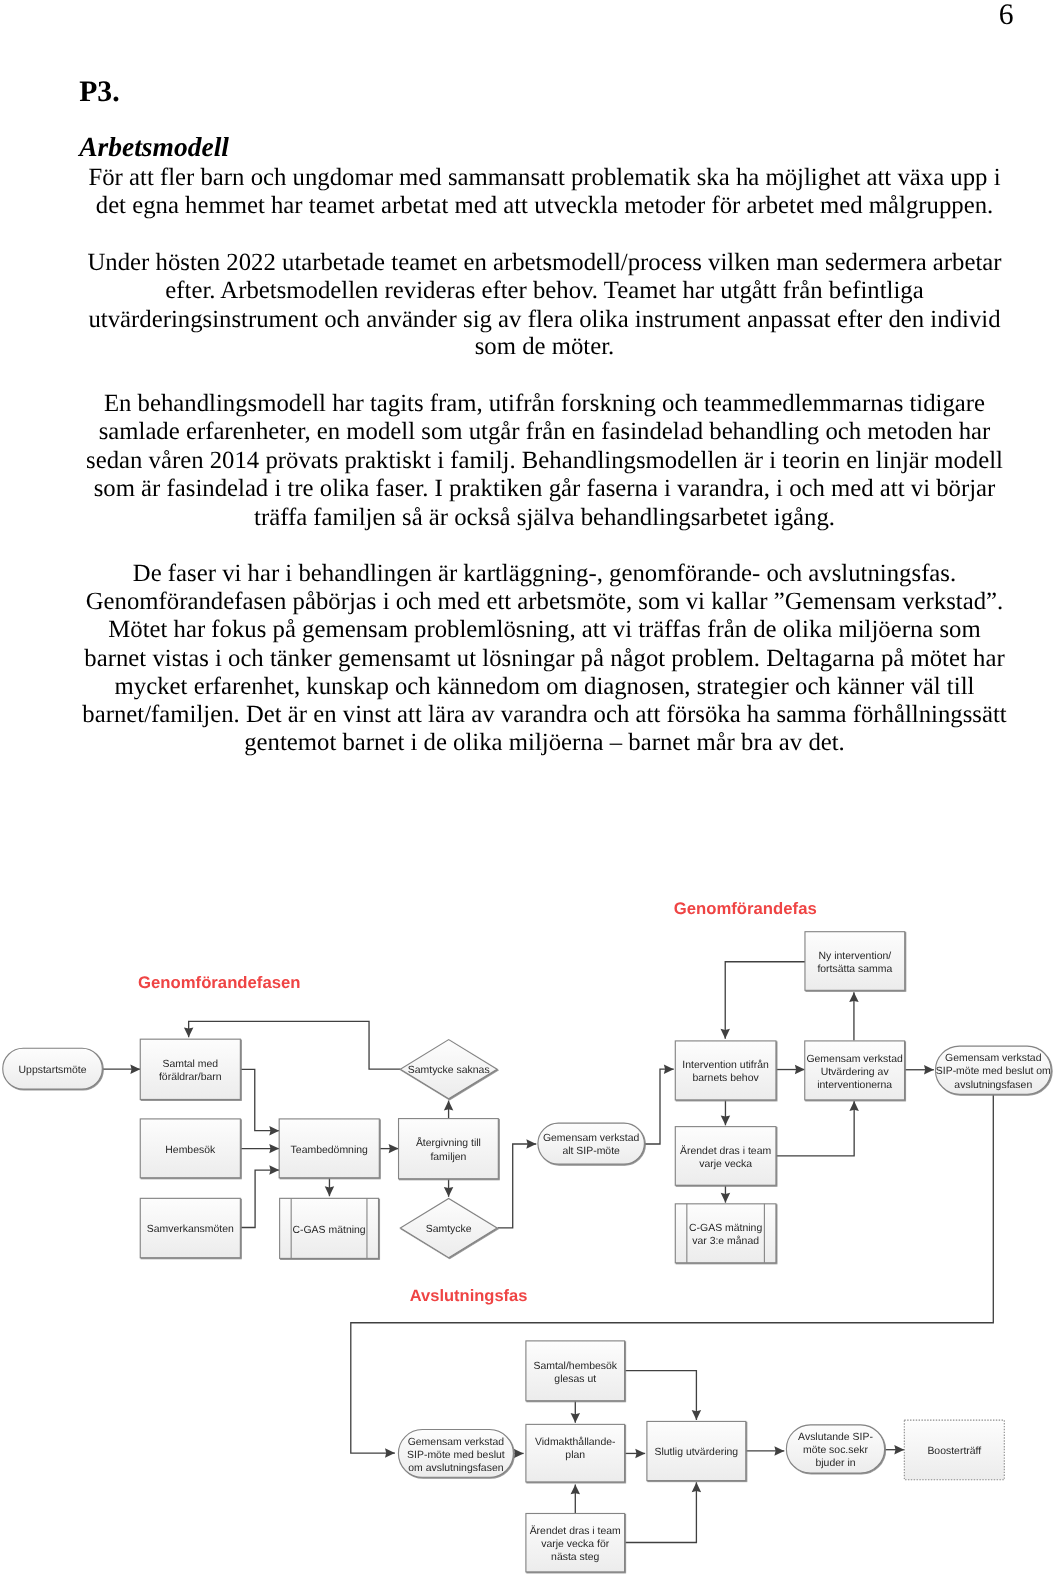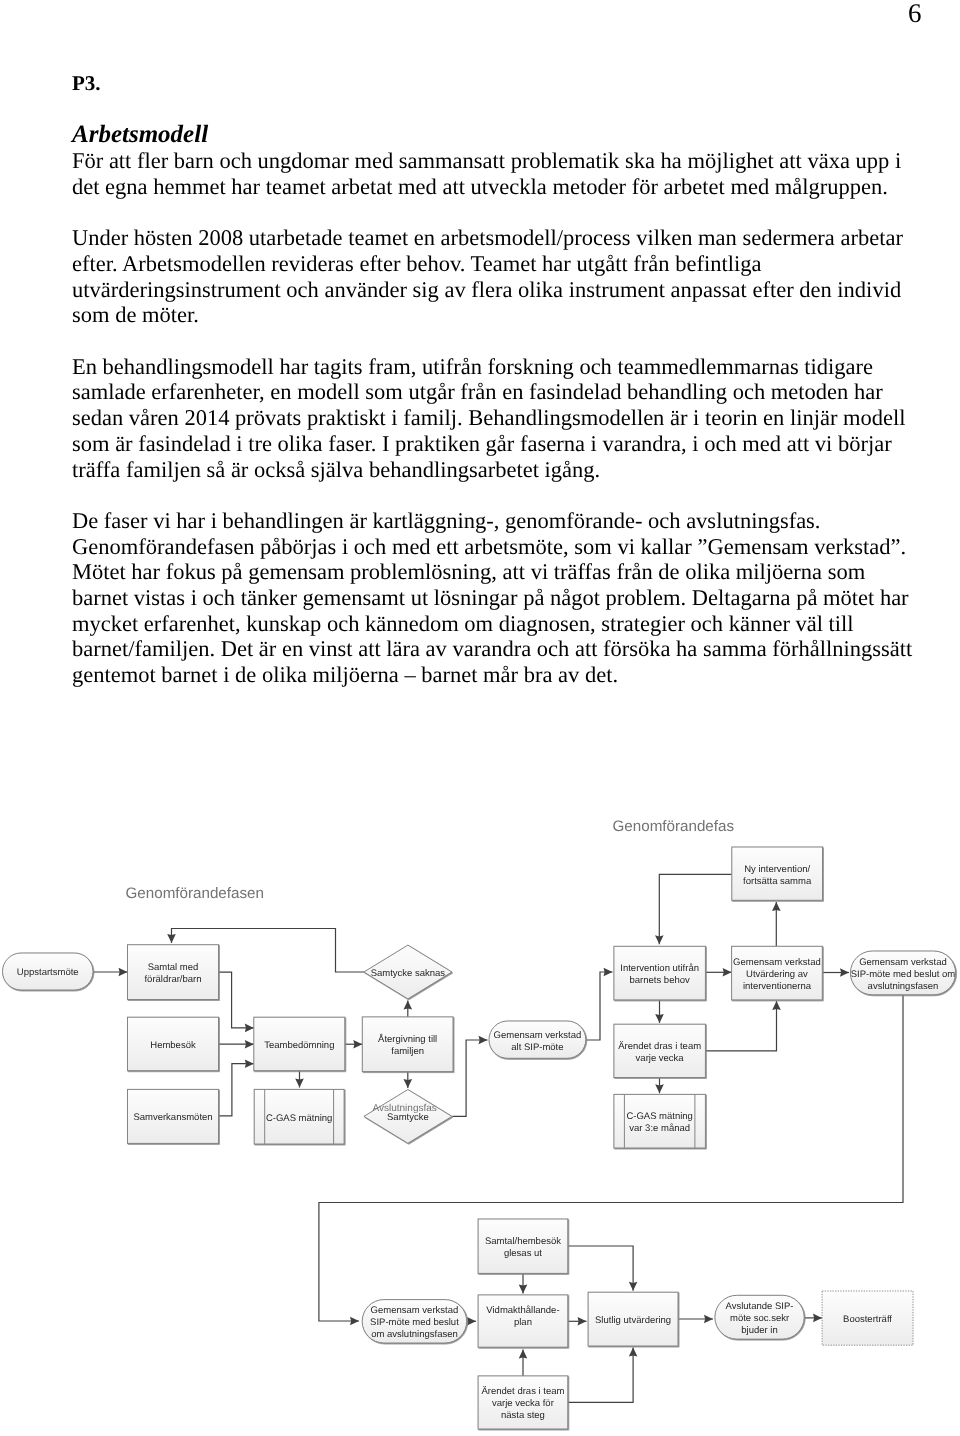--- a/index.html
+++ b/index.html
@@ -3,43 +3,43 @@
 <meta charset="utf-8">
 <title>Arbetsmodell</title>
 <style>
   html,body{margin:0;padding:0;}
   *{-webkit-font-smoothing:antialiased;text-rendering:geometricPrecision;}
   body{width:960px;height:1436px;background:#ffffff;overflow:hidden;
        font-family:"Liberation Serif",serif;color:#000;}
   .page{position:relative;width:960px;height:1436px;}
   .pageno{position:absolute;left:908px;top:0px;font-size:27px;line-height:27px;}
   .doc{position:absolute;left:72px;top:71px;width:846px;}
-  h1.p3{font-size:21px;font-weight:bold;margin:0;line-height:25.7px;}
+  h1.p3{font-size:27px;font-weight:bold;margin:0;line-height:25.7px;}
   .spacer{height:25.7px;}
   .sub{font-size:25px;font-weight:bold;font-style:italic;margin:0;line-height:25.7px;}
-  p.body{font-size:22.5px;line-height:25.7px;margin:0 0 25.7px 0;text-align:left;}
+  p.body{font-size:22.5px;line-height:25.7px;margin:0 0 25.7px 0;text-align:center;}
   .fig{position:absolute;left:0;top:0px;width:960px;height:1436px;}
   .fig svg{position:absolute;left:0;top:800px;}
   .phase-title{position:absolute;font-family:"Liberation Sans",sans-serif;
-      font-weight:normal;color:#737373;white-space:nowrap;}
+      font-weight:bold;color:#ef4444;white-space:nowrap;}
   .pt-k{left:125.5px;top:886px;font-size:15.2px;line-height:15.2px;}
   .pt-g{left:612.5px;top:819px;font-size:15.2px;line-height:15.2px;}
-  .pt-a{left:372.5px;top:1101px;font-size:10px;line-height:15.2px;}
+  .pt-a{left:372.5px;top:1171px;font-size:15px;line-height:15.2px;}
 </style>
 </head>
 <body>
 
 <div class="page">
   <div class="pageno">6</div>
   <div class="doc">
     <h1 class="p3">P3.</h1>
     <div class="spacer"></div>
     <div class="sub">Arbetsmodell</div>
     <p class="body">För att fler barn och ungdomar med sammansatt problematik ska ha möjlighet att växa upp i det egna hemmet har teamet arbetat med att utveckla metoder för arbetet med målgruppen.</p>
-    <p class="body">Under hösten 2008 utarbetade teamet en arbetsmodell/process vilken man sedermera arbetar efter. Arbetsmodellen revideras efter behov. Teamet har utgått från befintliga utvärderingsinstrument och använder sig av flera olika instrument anpassat efter den individ som de möter.</p>
+    <p class="body">Under hösten 2022 utarbetade teamet en arbetsmodell/process vilken man sedermera arbetar efter. Arbetsmodellen revideras efter behov. Teamet har utgått från befintliga utvärderingsinstrument och använder sig av flera olika instrument anpassat efter den individ som de möter.</p>
     <p class="body">En behandlingsmodell har tagits fram, utifrån forskning och teammedlemmarnas tidigare samlade erfarenheter, en modell som utgår från en fasindelad behandling och metoden har sedan våren 2014 prövats praktiskt i familj. Behandlingsmodellen är i teorin en linjär modell som är fasindelad i tre olika faser. I praktiken går faserna i varandra, i och med att vi börjar träffa familjen så är också själva behandlingsarbetet igång.</p>
     <p class="body">De faser vi har i behandlingen är kartläggning-, genomförande- och avslutningsfas. Genomförandefasen påbörjas i och med ett arbetsmöte, som vi kallar ”Gemensam verkstad”. Mötet har fokus på gemensam problemlösning, att vi träffas från de olika miljöerna som barnet vistas i och tänker gemensamt ut lösningar på något problem. Deltagarna på mötet har mycket erfarenhet, kunskap och kännedom om diagnosen, strategier och känner väl till barnet/familjen. Det är en vinst att lära av varandra och att försöka ha samma förhållningssätt gentemot barnet i de olika miljöerna – barnet mår bra av det.</p>
   </div>
   <div class="fig">
     <svg id="flow" width="960" height="636" viewBox="0 800 960 636">
         <defs>
           <linearGradient id="bg" x1="0" y1="0" x2="0" y2="1">
             <stop offset="0" stop-color="#fdfdfd"></stop>
             <stop offset="1" stop-color="#ececec"></stop>
           </linearGradient>

